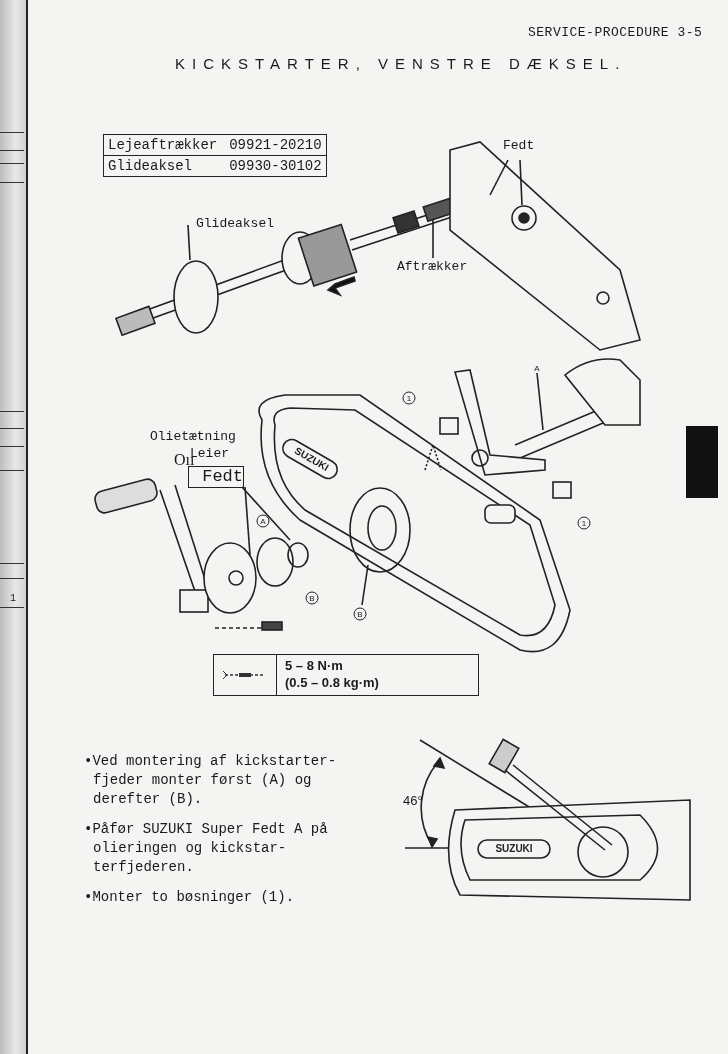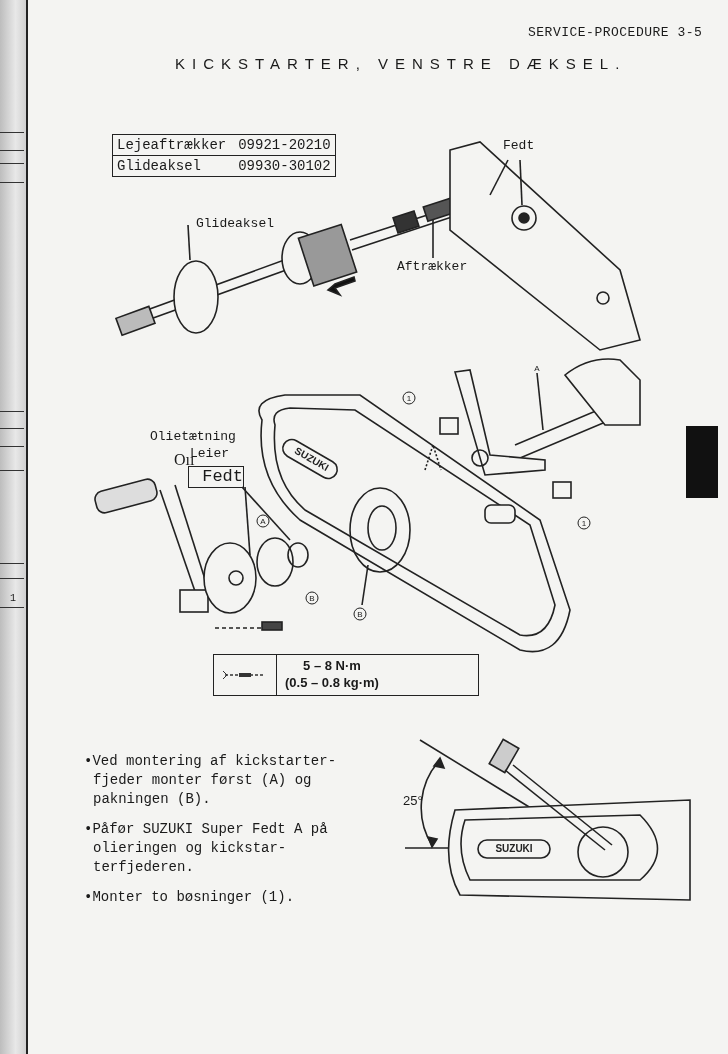--- a/index.html
+++ b/index.html
@@ -2,27 +2,27 @@
 <html><head>
 <meta charset="utf-8">
 <style>
   html,body{margin:0;padding:0;}
   body{width:728px;height:1054px;background:#f4f4f2;position:relative;overflow:hidden;font-family:"Liberation Mono","DejaVu Sans Mono",monospace;color:#1a1a1a;}
   .spine{position:absolute;left:0;top:0;width:26px;height:1054px;background:linear-gradient(to right,#bdbdbd,#e8e8e8 60%,#d0d0d0);border-right:2px solid #222;}
   .spine .tick{position:absolute;left:0;width:24px;height:0;border-top:1px solid #333;}
   .spine .num{position:absolute;left:10px;top:593px;font-size:10px;}
   .header{position:absolute;left:528px;top:25px;font-size:13px;letter-spacing:0.5px;}
   .title{position:absolute;left:175px;top:55px;font-size:15px;letter-spacing:7px;font-family:"Liberation Sans","DejaVu Sans",sans-serif;}
-  table.tools{position:absolute;left:112px;top:134px;border-collapse:collapse;font-size:14px;border-radius:21px;}
+  table.tools{position:absolute;left:103px;top:134px;border-collapse:collapse;font-size:14px;border-radius:21px;}
   table.tools td{border:1.5px solid #222;padding:2px 4px;}
   table.tools td.code{padding-left:8px;border-left:none;text-align:right;}
   table.tools td.name{border-right:none;}
   .lbl{position:absolute;font-size:13px;}
   .fedt-box{position:absolute;left:188px;top:466px;width:54px;height:20px;border:1.5px solid #222;font-size:17px;text-align:right;line-height:20px;}
-  .torque{position:absolute;left:213px;top:654px;width:264px;height:40px;border:1.5px solid #222;display:flex;font-family:"Liberation Sans","DejaVu Sans",sans-serif;font-weight:bold;text-align:center;}
+  .torque{position:absolute;left:213px;top:654px;width:264px;height:40px;border:1.5px solid #222;display:flex;font-family:"Liberation Sans","DejaVu Sans",sans-serif;font-weight:bold;}
   .torque .icon{width:62px;border-right:1.5px solid #222;display:flex;align-items:center;justify-content:center;}
   .torque .vals{padding:2px 8px;font-size:13px;line-height:17px;}
   .bullets{position:absolute;left:84px;top:752px;width:300px;font-size:14px;line-height:19px;}
   .bullets .item{margin-bottom:11px;padding-left:9px;text-indent:-9px;}
   .tab-marker{position:absolute;left:686px;top:426px;width:32px;height:72px;background:#111;}
   .deg{position:absolute;left:403px;top:793px;font-size:13px;font-family:"Liberation Sans","DejaVu Sans",sans-serif;}
   svg{position:absolute;left:0;top:0;}
 </style>
 </head>
 <body>
@@ -174,19 +174,19 @@
       <path d="M2 3 L6 7 L2 11" fill="none" stroke="#333"></path>
     </svg>
   </div>
   <div class="vals">
     <div>5 – 8 N·m</div>
     <div>(0.5 – 0.8 kg·m)</div>
   </div>
 </div>
 
 <div class="bullets">
-  <div class="item">•Ved montering af kickstarter-fjeder monter først (A) og pakningen (B).</div>
+  <div class="item">•Ved montering af kickstarter-fjeder monter først (A) og derefter (B).</div>
   <div class="item">•Påfør SUZUKI Super Fedt A på olieringen og kickstar-terfjederen.</div>
   <div class="item">•Monter to bøsninger (1).</div>
 </div>
 
-<div class="deg">25°</div>
+<div class="deg">46°</div>
 <div class="tab-marker"></div>
 
 </body></html>

